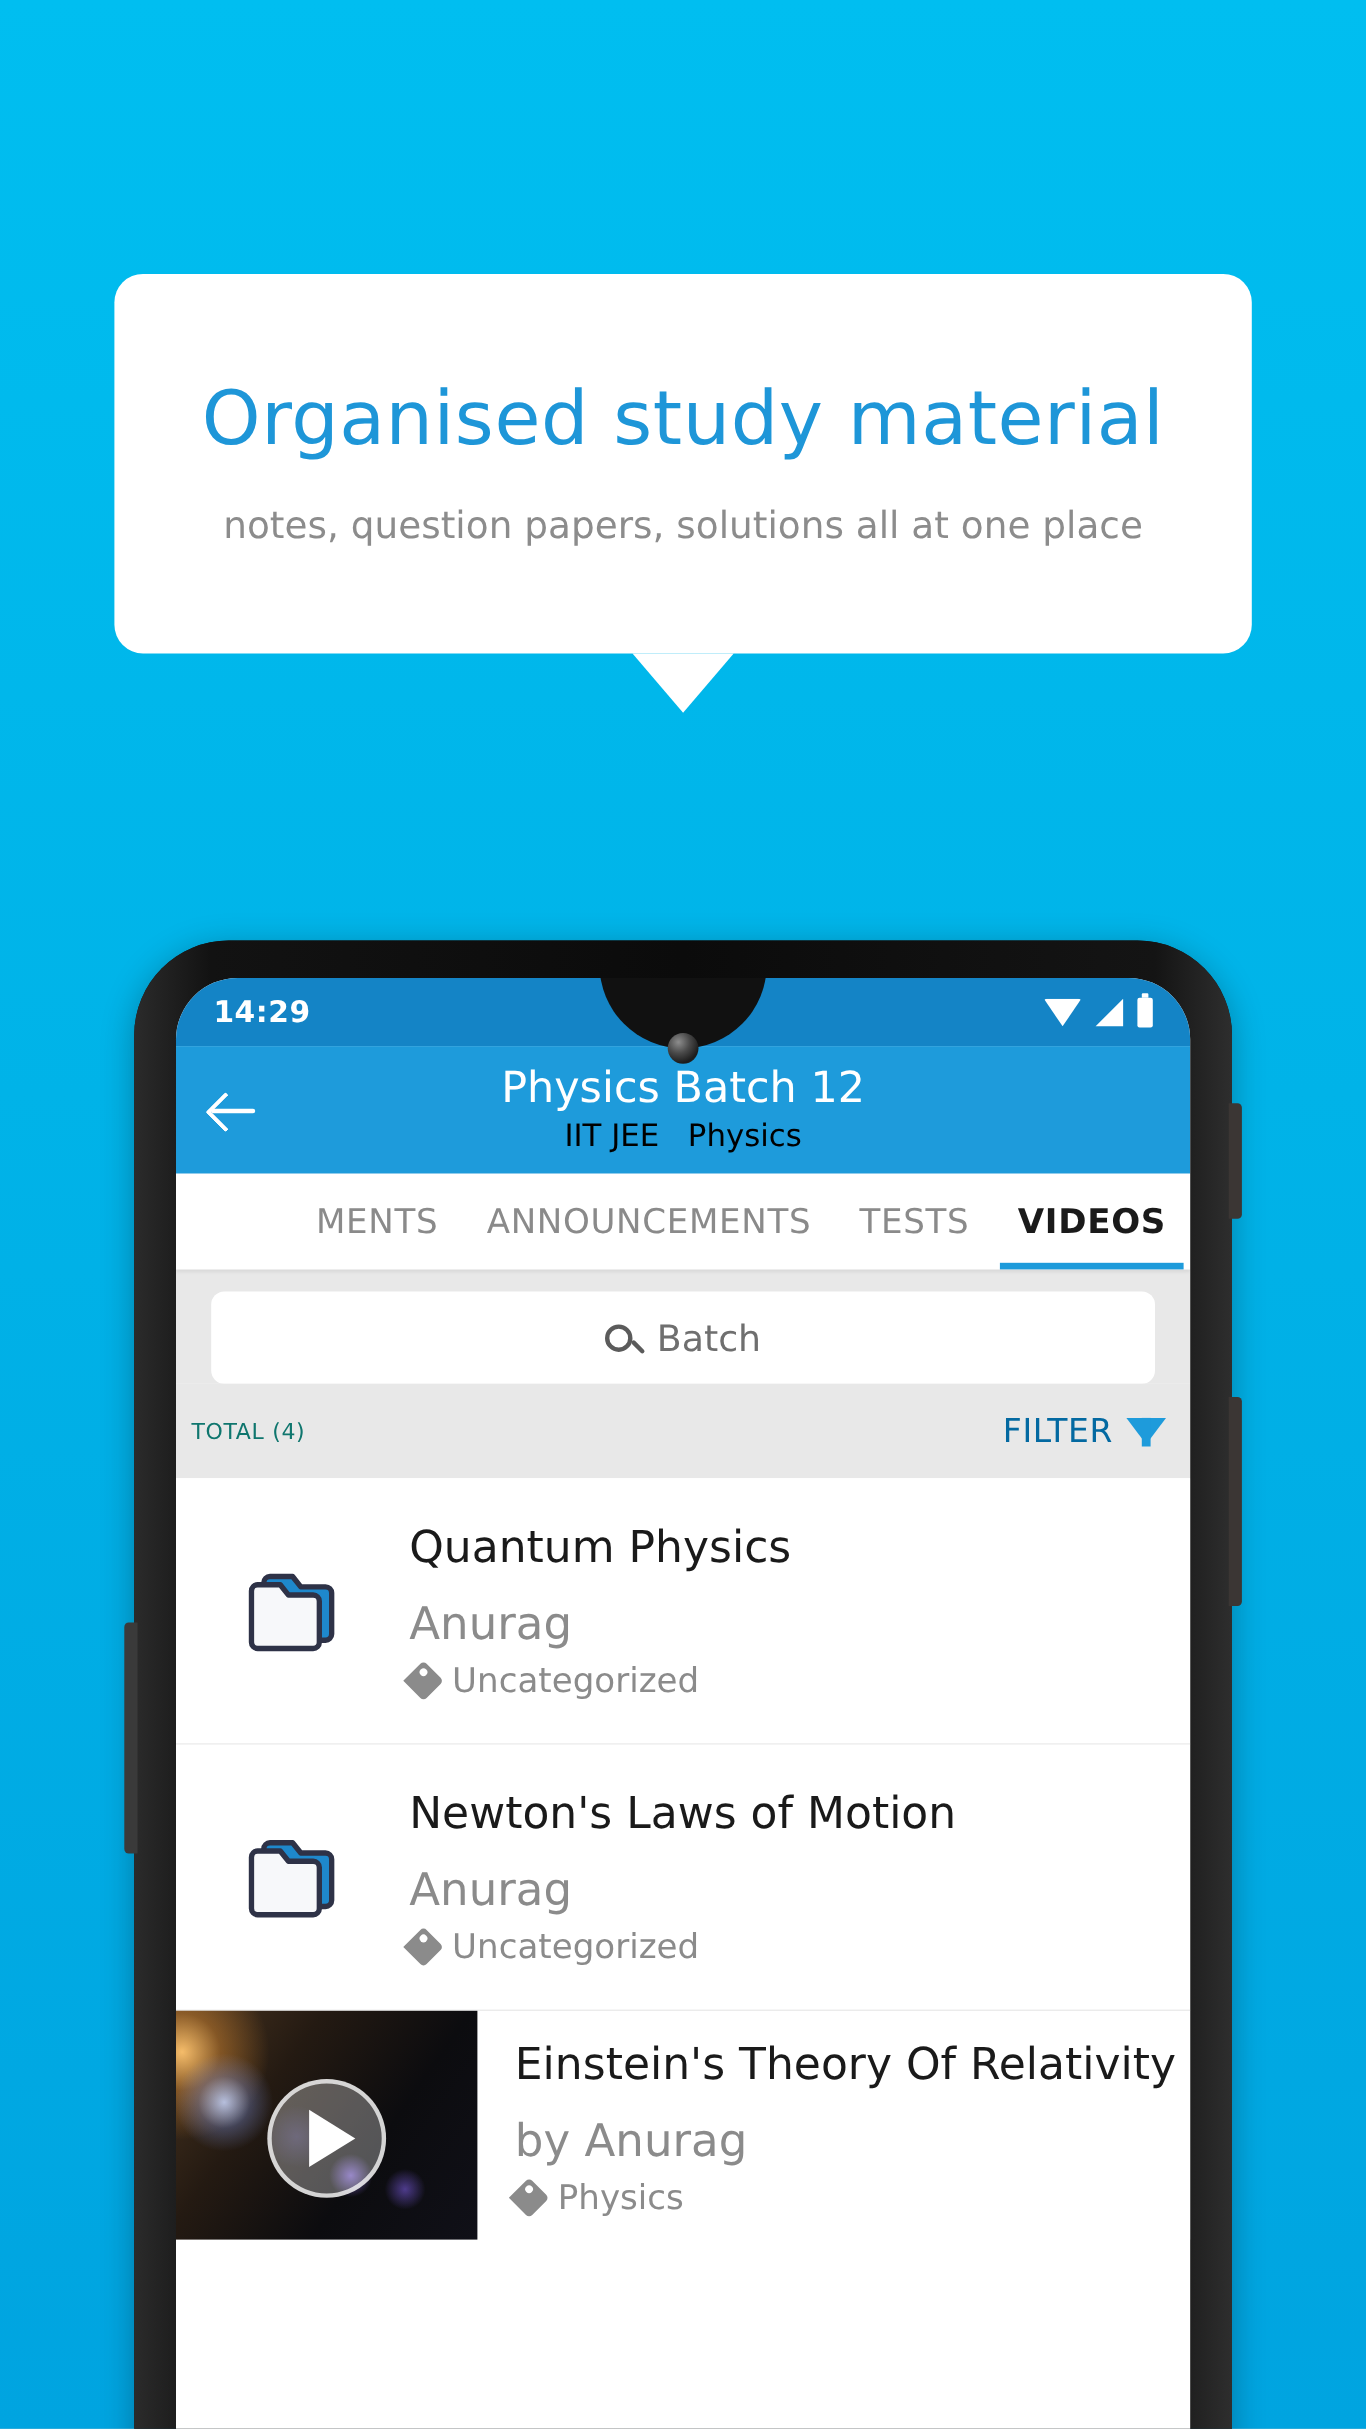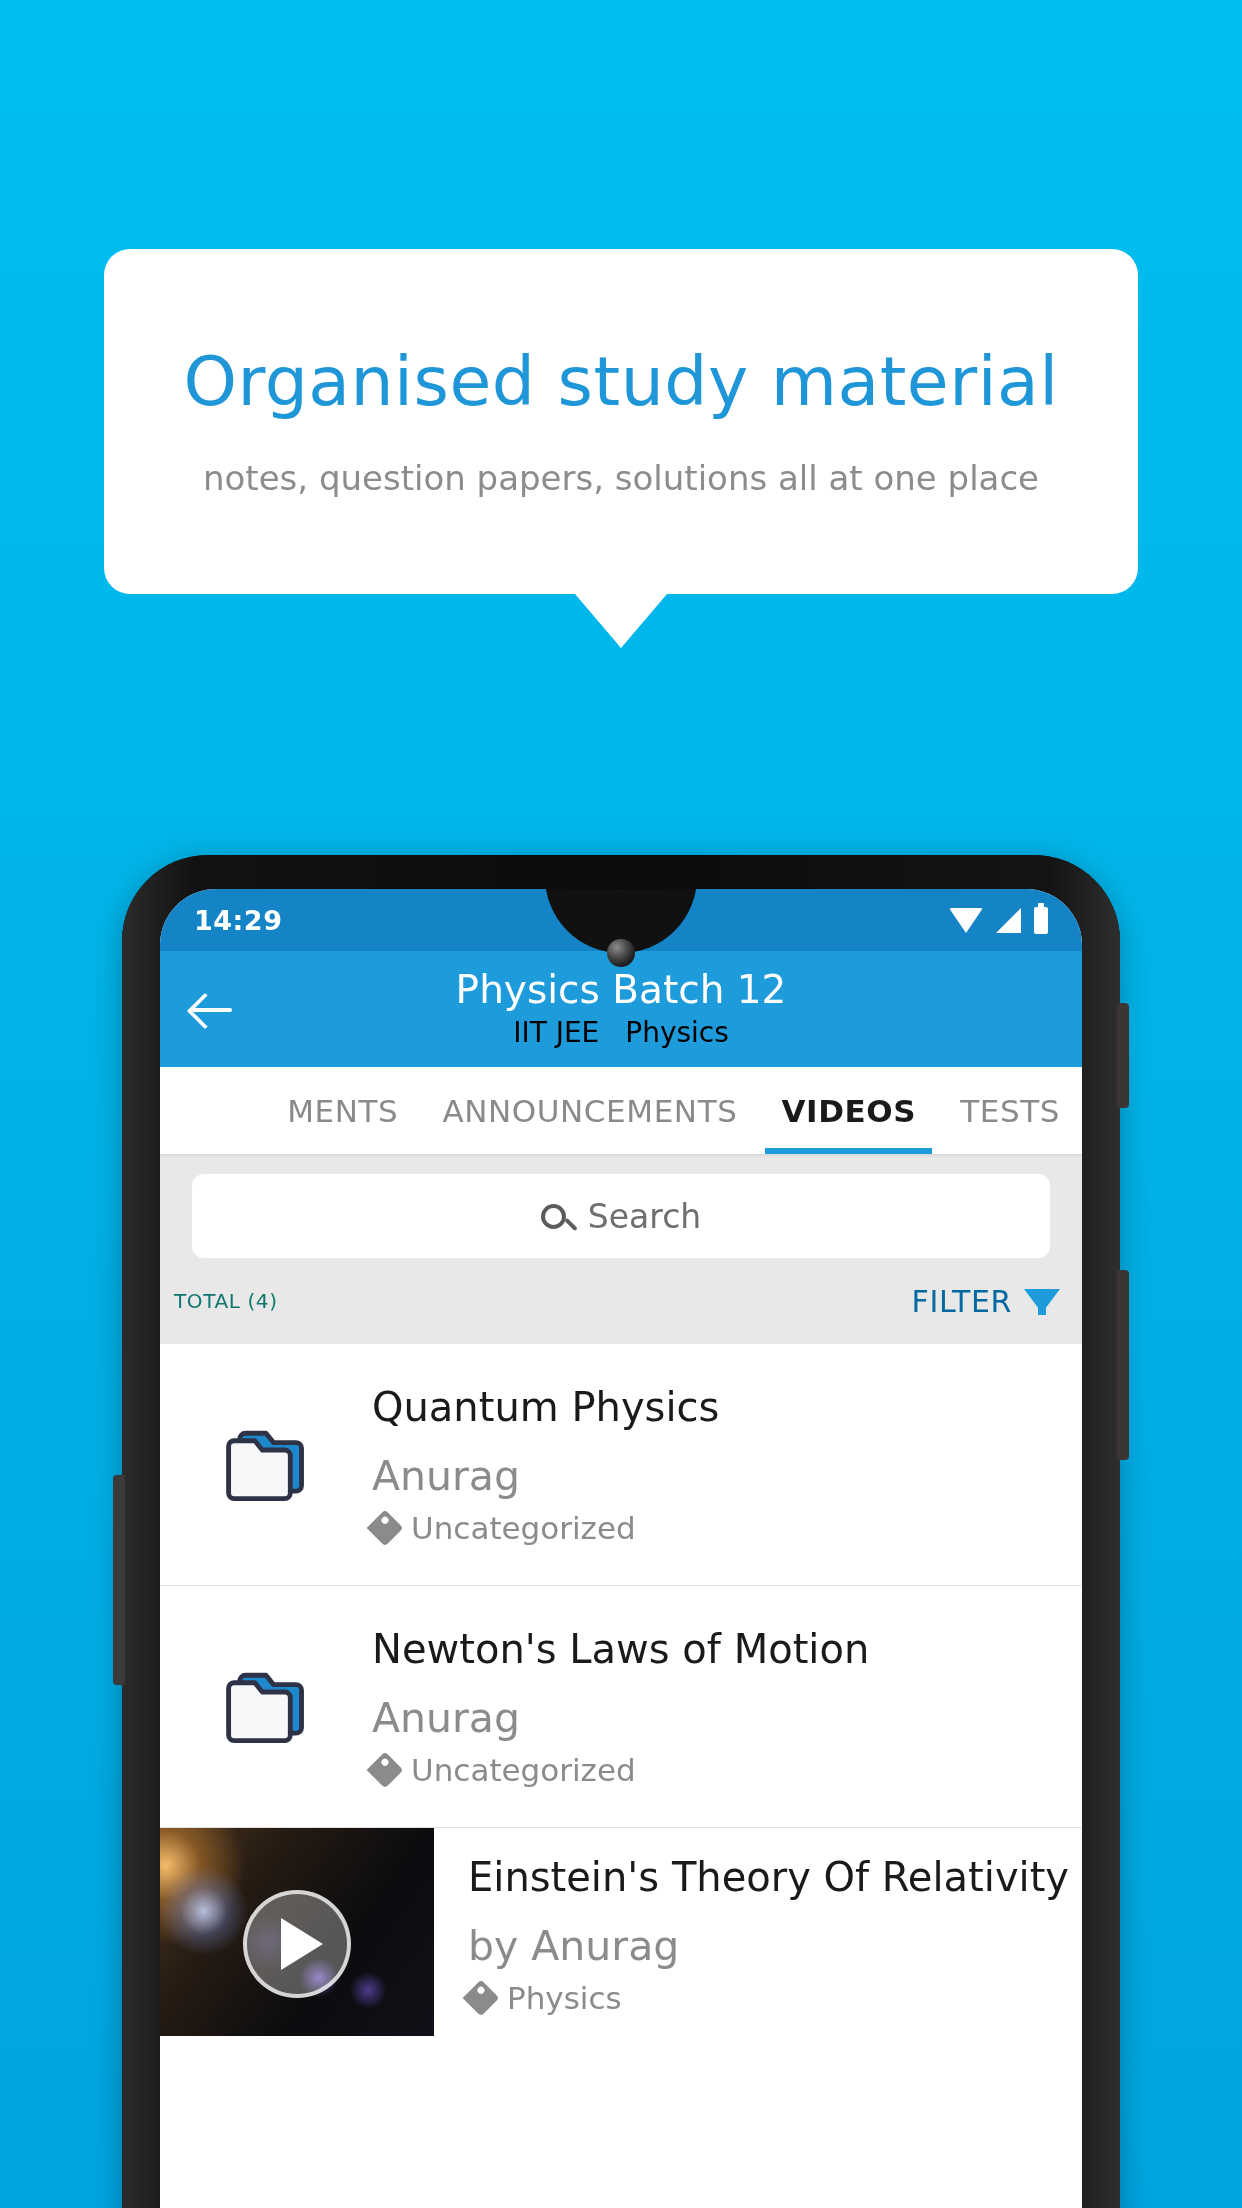--- a/index.html
+++ b/index.html
@@ -485,28 +485,28 @@
         <div class="appbar-subtitle">
           <span>IIT JEE</span>
           <span>Physics</span>
         </div>
       </div>
     </div>
 
     <div class="tabbar">
       <div class="tab">MENTS</div>
       <div class="tab">ANNOUNCEMENTS</div>
+      <div class="tab">TESTS</div>
       <div class="tab active">VIDEOS</div>
-      <div class="tab">TESTS</div>
     </div>
 
     <div class="search-zone">
       <div class="search-box">
         <span class="search-icon"></span>
-        <span class="search-placeholder">Search</span>
+        <span class="search-placeholder">Batch</span>
       </div>
     </div>
     <div class="total-row">
       <span class="total-label">TOTAL (4)</span>
       <span class="filter-group">
         <span class="filter-label">FILTER</span>
         <span class="funnel-icon"></span>
       </span>
     </div>
 

